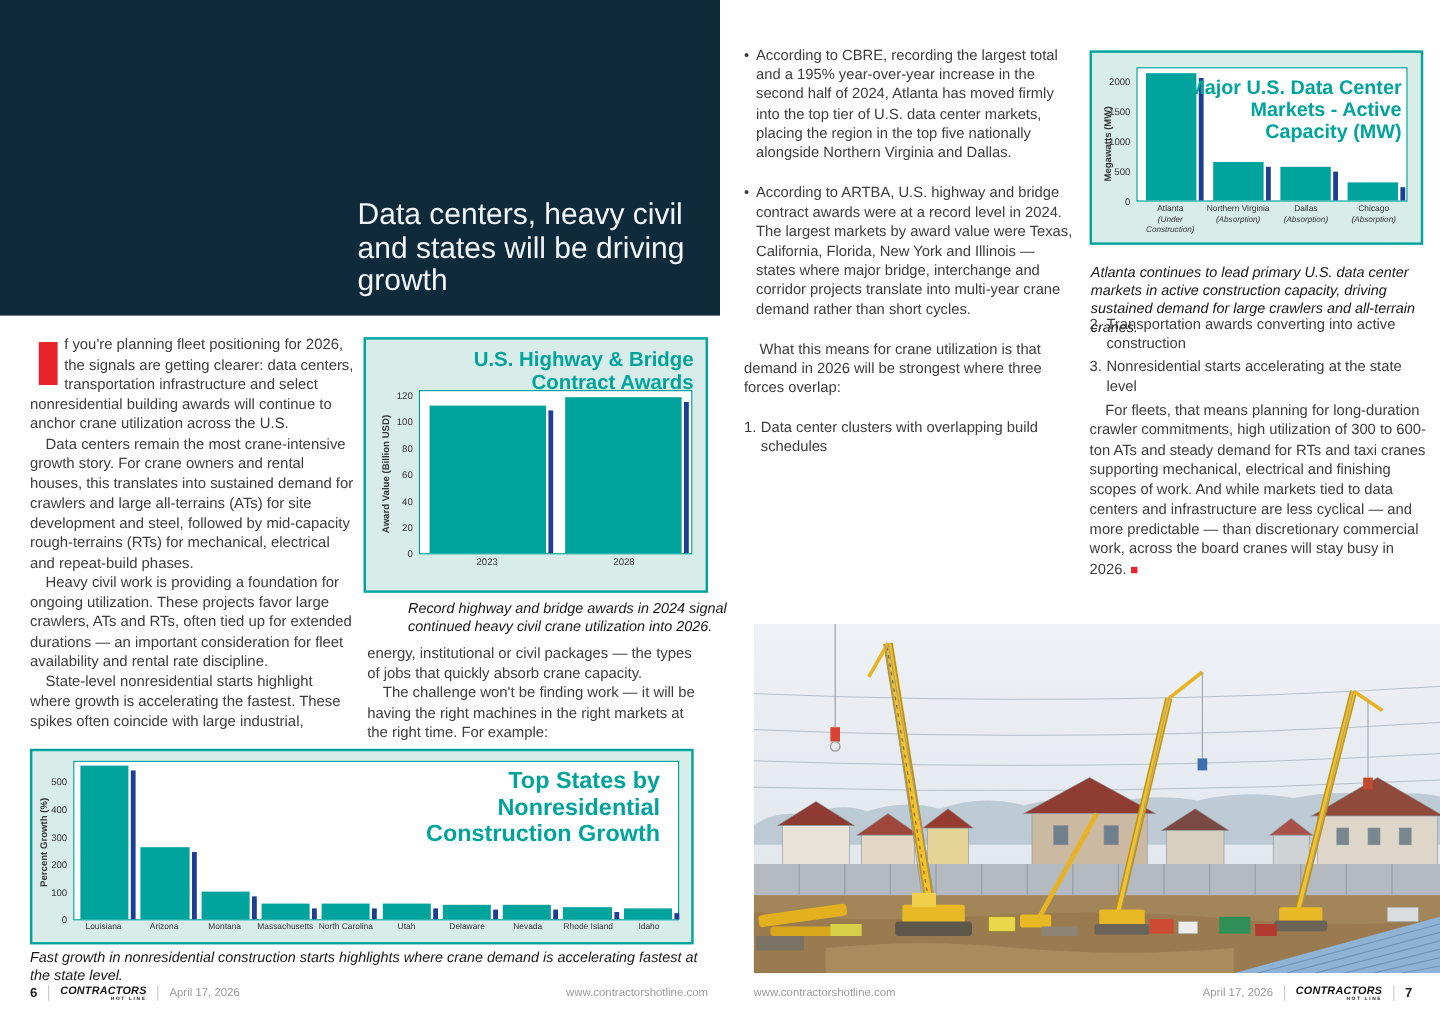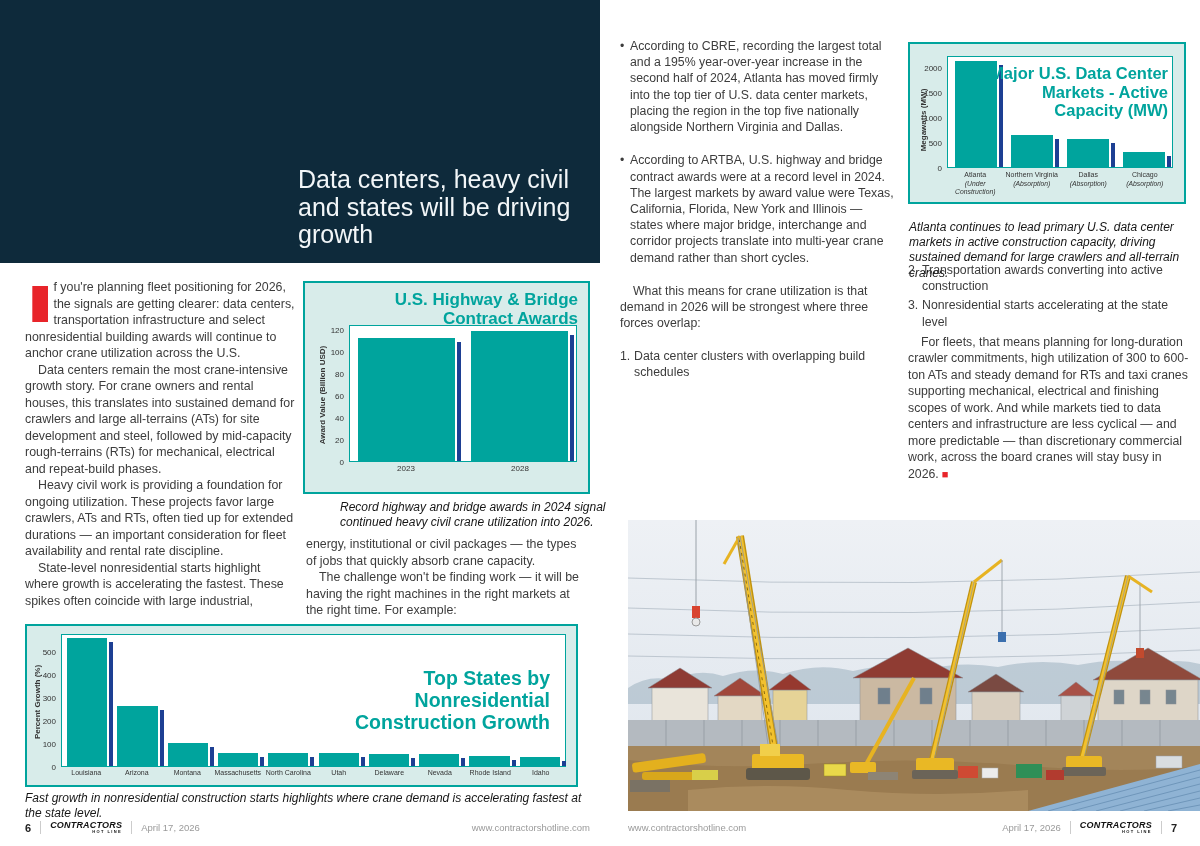--- a/index.html
+++ b/index.html
@@ -34,21 +34,21 @@
   .numitem{position:relative;padding-left:14px;margin-bottom:3px;}
   .numitem .num{position:absolute;left:0;top:0;}
   .col-right-list{position:absolute;left:908px;top:262px;width:284px;font-size:12.3px;line-height:1.32;}
   .closing{position:absolute;left:908px;top:334px;width:284px;font-size:12.3px;line-height:1.34;text-indent:13px;}
   .endmark{color:var(--red);font-size:11px;margin-left:3px;}
 
   
   .chart{position:absolute;background:var(--panel);border:2px solid var(--teal);}
   .ctitle{position:absolute;color:var(--teal);font-weight:700;text-align:right;line-height:1.13;z-index:3;}
   #chart1 .ctitle{top:7px;left:40px;right:10px;font-size:17px;}
-  #chart2 .ctitle{top:14px;right:26px;width:250px;font-size:19.5px;margin-top:27px;}
+  #chart2 .ctitle{top:14px;right:26px;width:250px;font-size:19.5px;}
   #chart3 .ctitle{top:20px;right:16px;width:190px;font-size:16.5px;}
   .cb{position:absolute;background:#fff;border:1.5px solid var(--teal);display:flex;align-items:flex-end;justify-content:space-evenly;}
   .cy{position:absolute;}
   .ytick{position:absolute;right:3px;transform:translateY(50%);font-size:8px;color:#333;}
   .cx{position:absolute;display:flex;}
   .bar-xlab{flex:1;text-align:center;font-size:7.5px;color:#333;line-height:1.25;}
   .bar-sublab{font-style:italic;font-size:6.8px;}
   .bar-cell{flex:1;height:100%;display:flex;align-items:flex-end;justify-content:center;}
   .bar{position:relative;background:var(--teal);}
   .bar::after{content:"";position:absolute;top:4px;right:-6px;width:4px;bottom:0;background:var(--shadow);}

